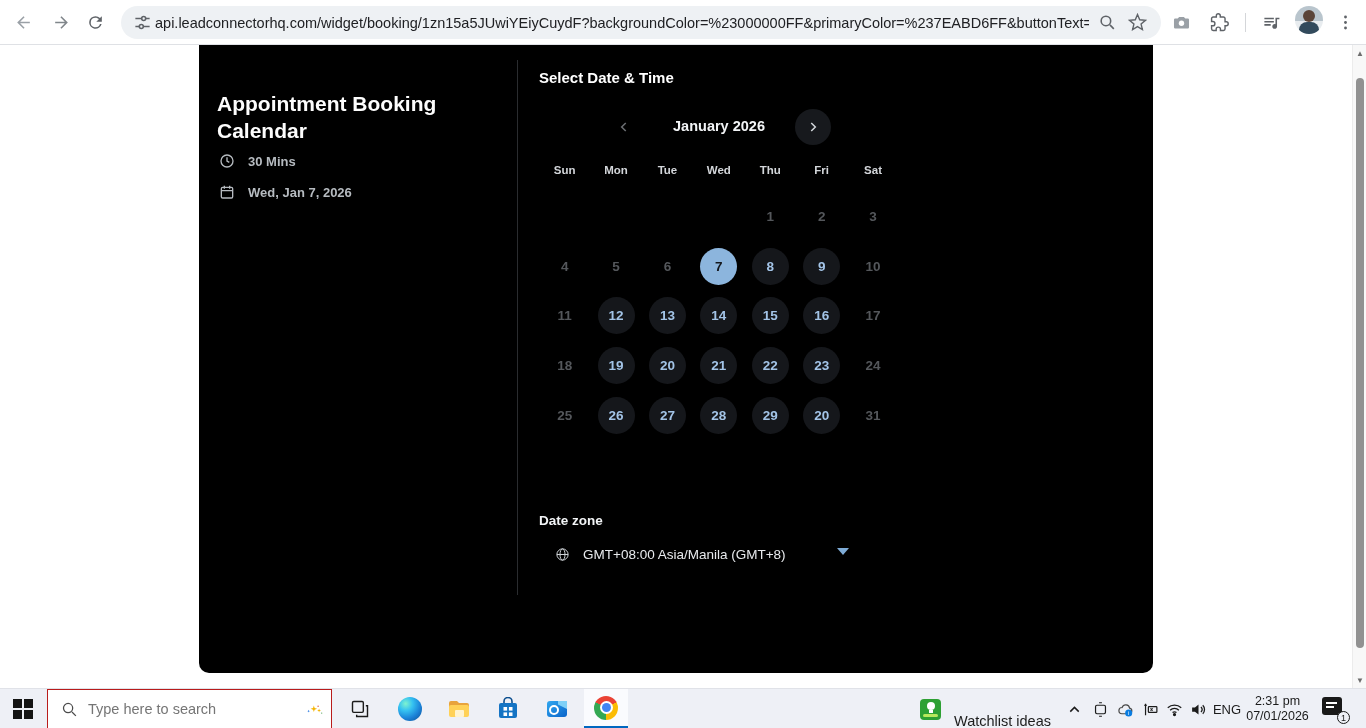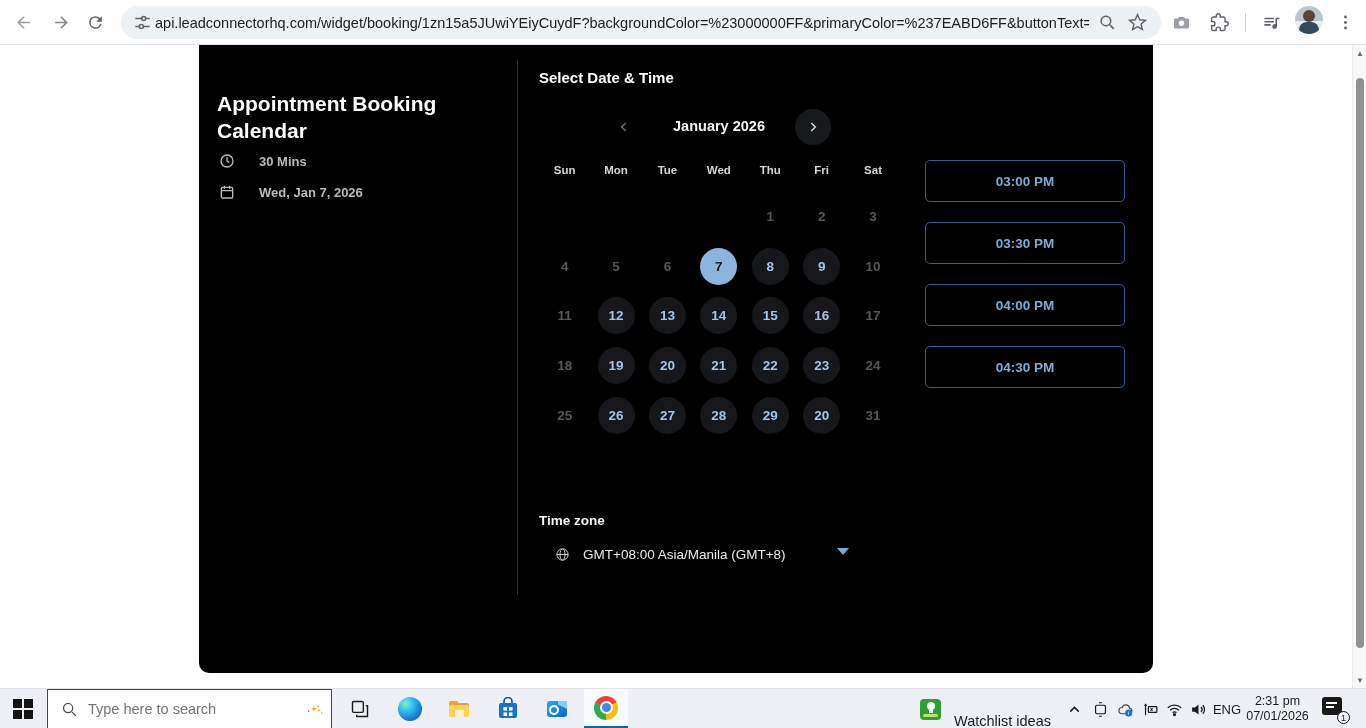--- a/index.html
+++ b/index.html
@@ -33,21 +33,21 @@
     justify-content:center; font-size:8px; color:#6d6d6d; }
   .sb-thumb { position:absolute; left:3px; width:8px; border-radius:4px; background:#919191; }
 
   
   .widget { position:absolute; left:199px; top:0; width:954px; height:628px;
     background:#000; border-radius:0 0 10px 10px; color:#fff; }
   .w-divider { position:absolute; left:318px; top:15px; width:1px; height:535px; background:#2a2c2f; }
 
   .sb-title { position:absolute; left:18px; top:45px; width:240px; font-size:21px; font-weight:bold;
     line-height:27px; color:#fdfdfd; }
-  .sb-row { position:absolute; left:20px; display:flex; align-items:center; gap:24px;
+  .sb-row { position:absolute; left:20px; display:flex; align-items:center; gap:13px;
     font-size:13px; font-weight:bold; color:#b6bbc0; }
   .sb-row svg { width:16px; height:16px; }
 
   .heading { position:absolute; left:340px; top:24px; font-size:15px; font-weight:bold; color:#fff; }
 
   .month-nav { position:absolute; left:340px; top:64px; width:360px; height:36px; }
   .nav-prev { position:absolute; left:73px; top:6px; width:24px; height:24px; display:flex;
     align-items:center; justify-content:center; }
   .nav-next { position:absolute; left:256px; top:0; width:36px; height:36px; border-radius:50%;
     background:#17191d; display:flex; align-items:center; justify-content:center; }
@@ -331,37 +331,31 @@
             <div class="day available">29</div>
           </div>
           <div class="day-cell">
             <div class="day available">20</div>
           </div>
           <div class="day-cell">
             <div class="day disabled">31</div>
           </div>
         </div>
 
-      <div class="tz-label">Time zone</div>
+      <div class="tz-label">Date zone</div>
       <div class="tz-row">
         <svg viewBox="0 0 24 24" fill="none" stroke="#cfd3d7" stroke-width="1.6" style="width:15px;height:15px">
             <circle cx="12" cy="12" r="9"></circle>
             <ellipse cx="12" cy="12" rx="4" ry="9"></ellipse>
             <path d="M3 12h18"></path>
           </svg>
         <span>GMT+08:00 Asia/Manila (GMT+8)</span>
       </div>
       <div class="tz-caret"></div>
 
-      <div class="slots">
-          <button class="slot">03:00 PM</button>
-          <button class="slot">03:30 PM</button>
-          <button class="slot">04:00 PM</button>
-          <button class="slot">04:30 PM</button>
-        </div>
     </div>
 
     <div class="scrollbar">
       <div class="sb-arrow" style="top:0">▲</div>
       <div class="sb-thumb" style="top:33px; height:570px"></div>
       <div class="sb-arrow" style="bottom:0">▼</div>
     </div>
   </div>
 
   <div class="taskbar">

